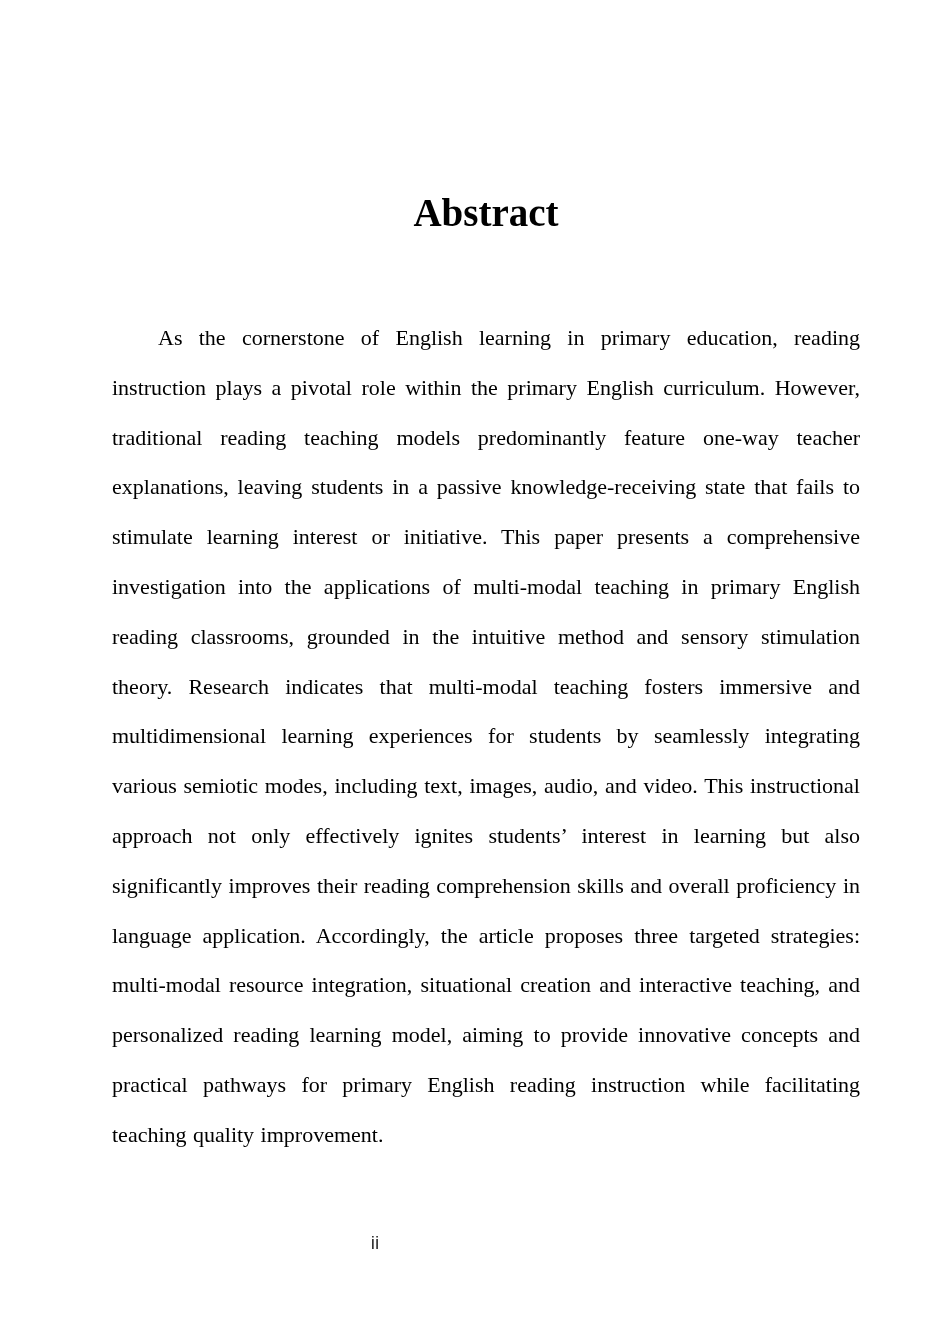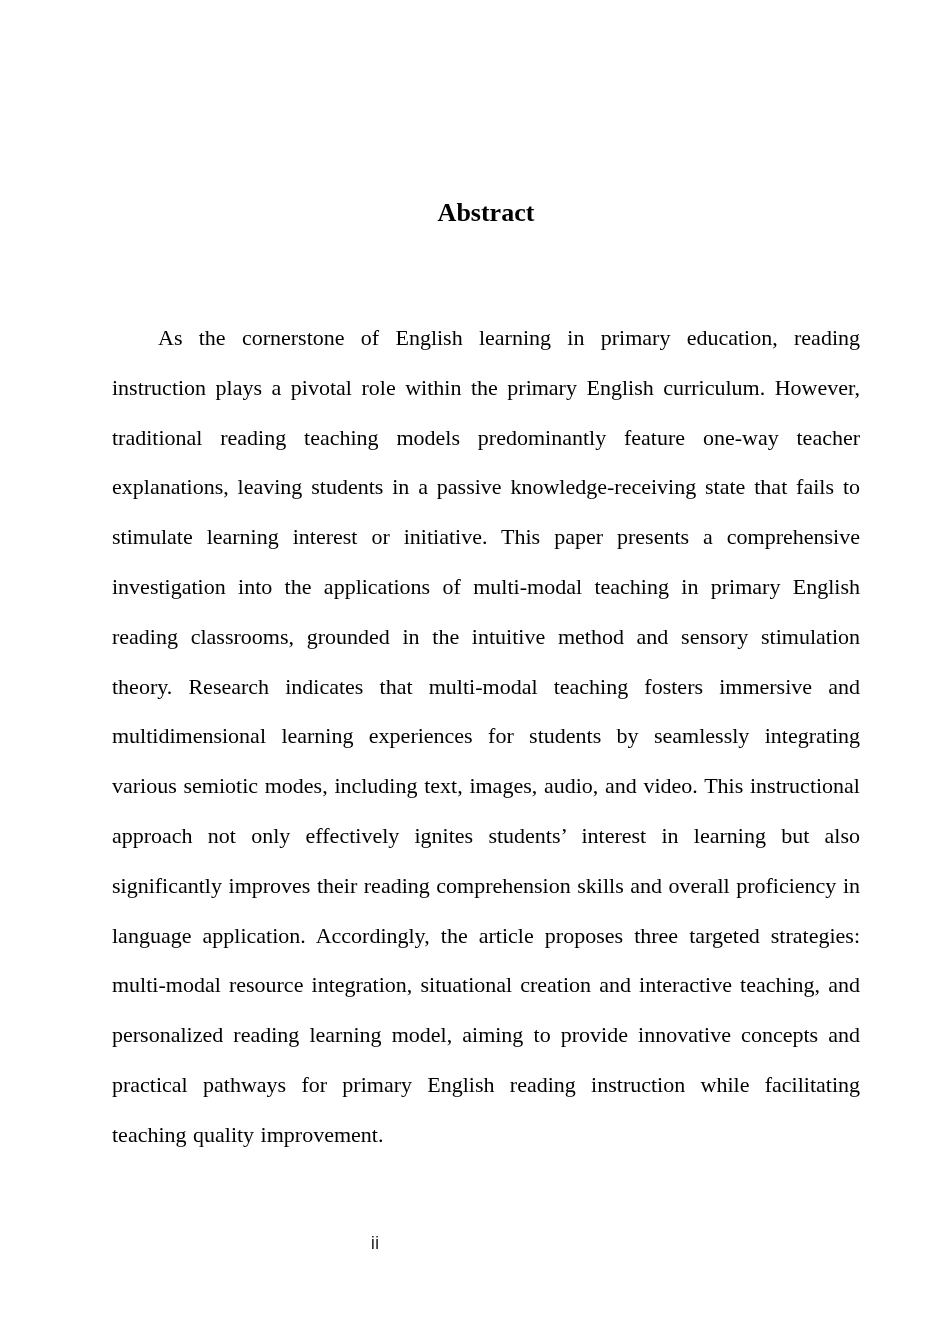--- a/index.html
+++ b/index.html
@@ -20,21 +20,21 @@
     position: absolute;
     left: 112px;
     top: 0;
     width: 748px;
   }
   .doc-title {
     margin: 195px 0 0 0;
     padding: 0;
     font-family: "Liberation Serif", serif;
     font-weight: bold;
-    font-size: 26px;
+    font-size: 39px;
     line-height: 36px;
     text-align: center;
     color: #000000;
   }
   .abstract-paragraph {
     margin: 82px 0 0 0;
     padding: 0;
     font-family: "Liberation Serif", serif;
     font-size: 22px;
     line-height: 49.8px;

